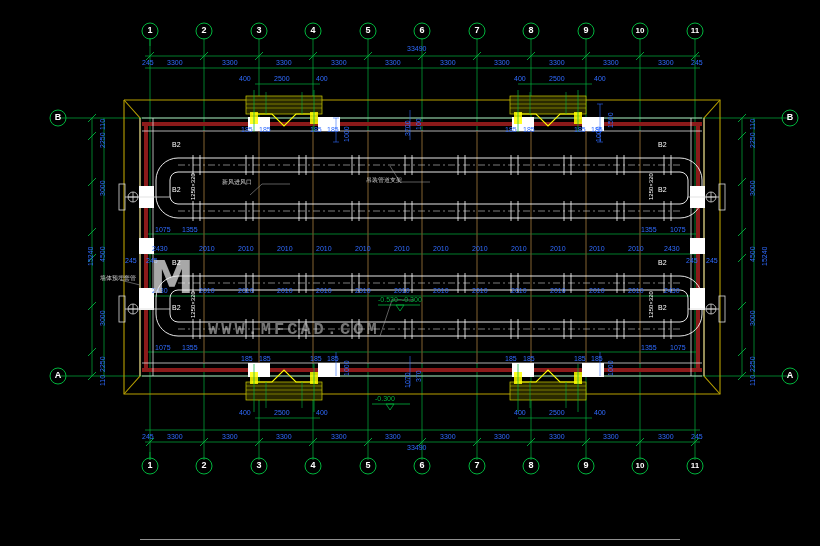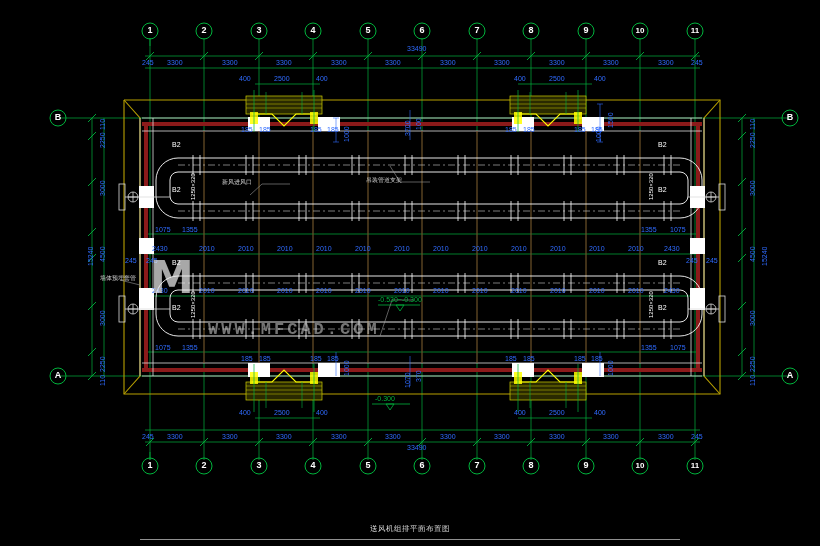--- a/index.html
+++ b/index.html
@@ -671,16 +671,15 @@
   <div class="txt lab" style="left:100px;top:274px;color:#d0d0d0;">墙体预埋套管</div>
 
   <div class="txt elev" style="left:378px;top:296px;">-0.530~-0.300</div>
   <div class="txt elev" style="left:375px;top:395px;">-0.300</div>
 
   <div id="wm">
     <div class="wmmark">M</div>
     <div class="wmurl">WWW.MFCAD.COM</div>
   </div>
 
-  <div id="title">送风机组排平面布置图</div>
   <div id="baseline"></div>
 
 </div>
 
 </body></html>

